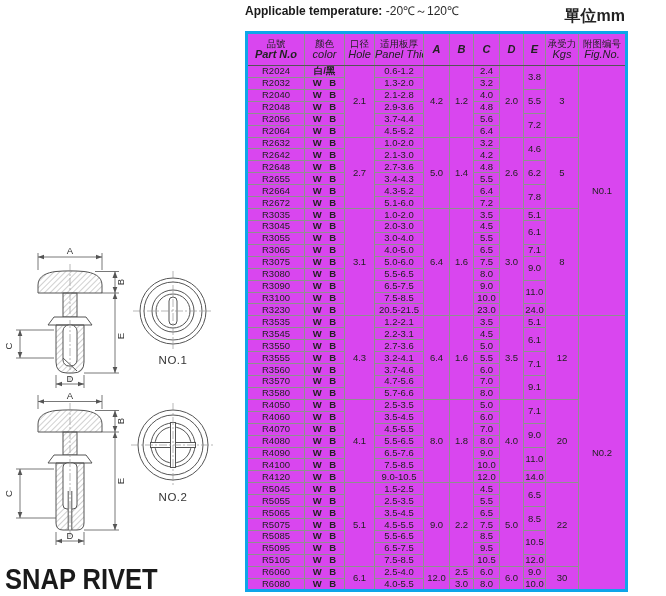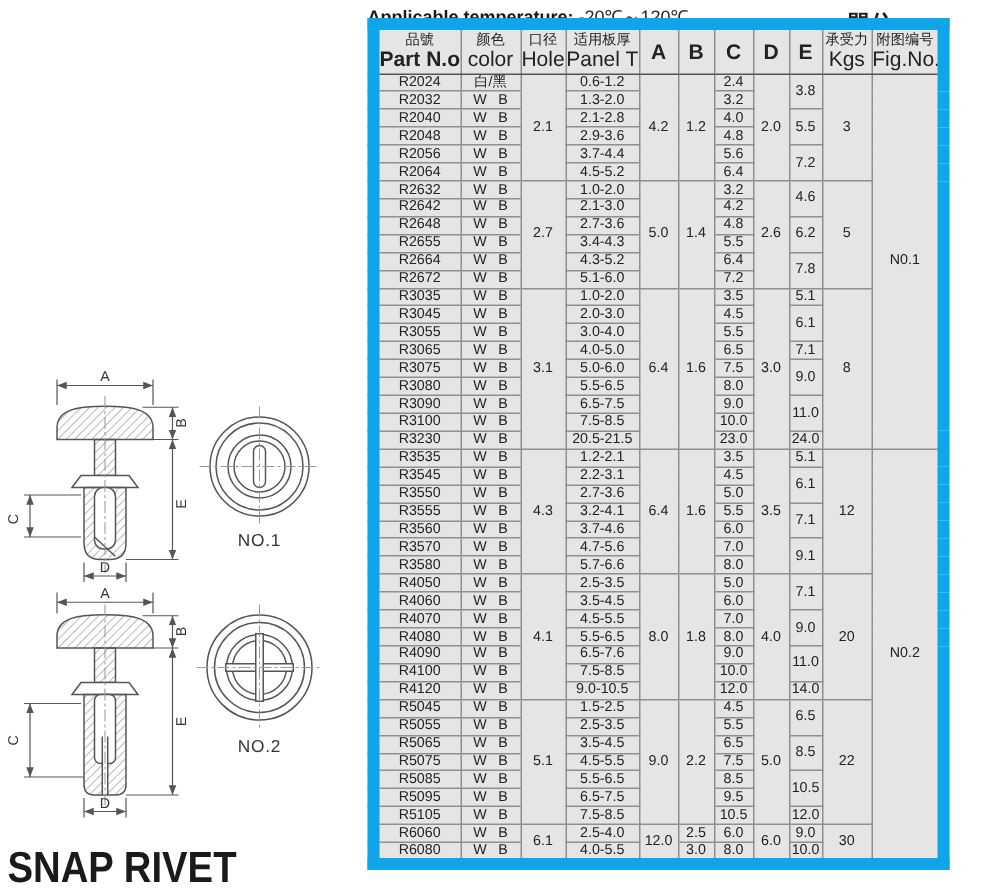--- a/index.html
+++ b/index.html
@@ -4,33 +4,33 @@
 <style>
   html,body{margin:0;padding:0;background:#fff;}
   .page{position:relative;width:666px;height:596px;background:#ffffff;overflow:hidden;
         font-family:"Liberation Sans",sans-serif;color:#1a1a1a;}
   
   .temp-line{position:absolute;left:245px;top:2px;font-size:12px;white-space:nowrap;}
   .temp-label{font-weight:bold;}
   .temp-value{font-weight:normal;color:#2a2a2a;}
   .unit-note{position:absolute;left:540px;top:6px;width:85px;text-align:right;font-size:16px;color:#222;font-weight:bold;}
   
-  .data-table{position:absolute;left:245px;top:12px;width:380px;border-collapse:collapse;
-              table-layout:fixed;background:#e5e5e5;border:8px solid #0ea5e9;}
+  .data-table{position:absolute;left:245px;top:31px;width:380px;border-collapse:collapse;
+              table-layout:fixed;background:#d946ef;border:3px solid #0ea5e9;}
   .data-table th,.data-table td{border:1px solid #8f8f8f;padding:0;text-align:center;
               font-size:9.5px;line-height:1.05;color:#222;white-space:nowrap;overflow:hidden;}
   .data-table td{border-top-color:#bdbdbd;}
   .data-table thead tr{height:33px;}
   .data-table tbody tr{height:11.93px;margin-top:35px;}
   .data-table thead th{border-bottom-color:#555;}
   .data-table tbody tr.group-start td{border-top-color:#666;}
   .th-cn{font-size:9.5px;font-weight:normal;}
-  .th-en{font-size:14px;font-weight:normal;}
+  .th-en{font-size:11px;font-weight:normal;font-style:italic;}
   .th-en.bold{font-weight:bold;}
-  td.color-cell{word-spacing:5px;}
+  td.color-cell{word-spacing:5px;font-weight:bold;}
   
   .fig-svg{position:absolute;left:0;}
   #fig1{top:246px;}
   #fig2{top:391px;}
   .svg-dim-text{font-family:"Liberation Sans",sans-serif;font-size:9.5px;fill:#333;}
   .svg-label-text{font-family:"Liberation Sans",sans-serif;font-size:11.5px;fill:#333;letter-spacing:.5px;}
   
   .page-title{position:absolute;left:5px;top:563px;font-size:29px;font-weight:bold;
               letter-spacing:0;transform:scaleX(.88);transform-origin:left center;white-space:nowrap;}
 </style>

